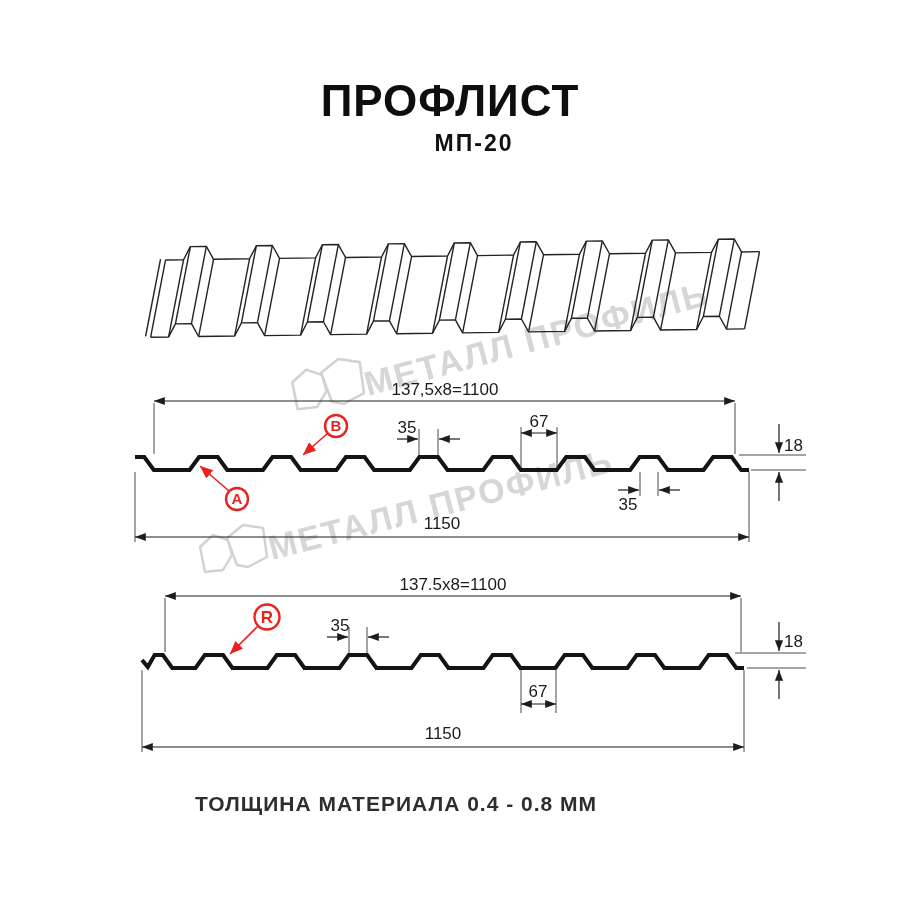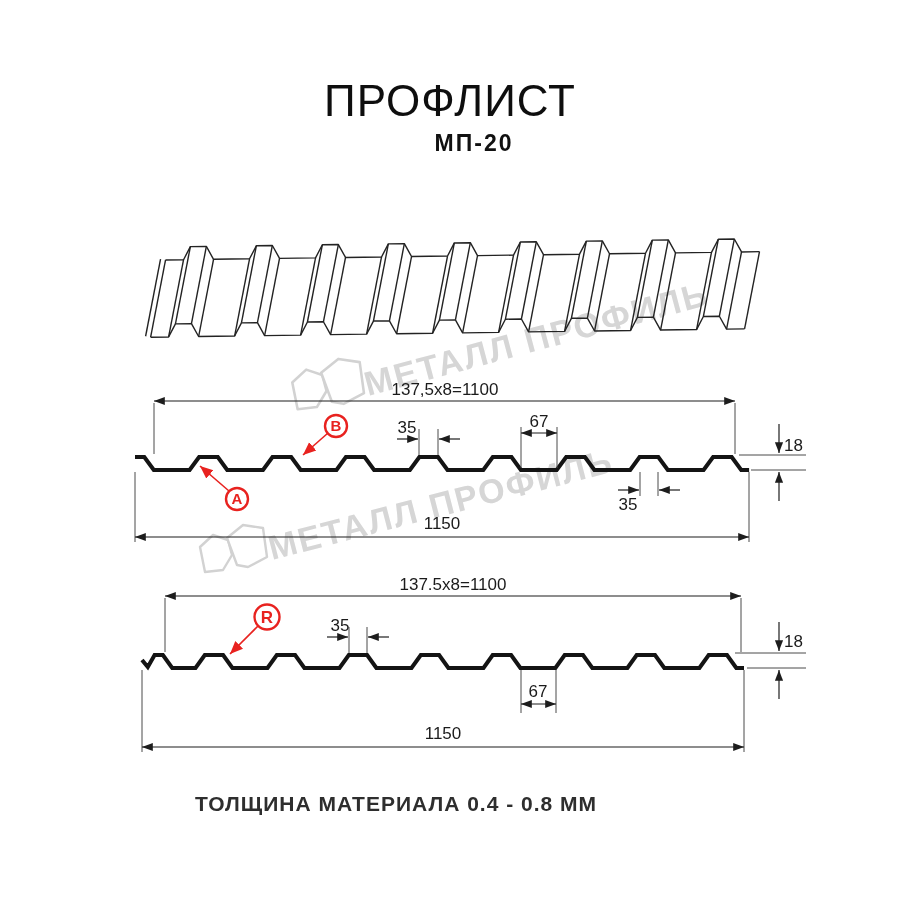--- a/index.html
+++ b/index.html
@@ -2,21 +2,21 @@
 <html style="--red: #e8221f; --line: #1d1d1d; --wm: #d6d6d6;"><head>
 <meta charset="utf-8">
 <style>
   :root{
     --red:#e8221f; --line:#1d1d1d; --wm:#d6d6d6;
   }
   html,body{margin:0;padding:0;background:#fff;}
   #stage{position:relative;width:900px;height:900px;background:#ffffff;overflow:hidden;
          font-family:"Liberation Sans","DejaVu Sans",sans-serif;}
   .title{position:absolute;left:0;top:76px;width:900px;text-align:center;
-         font-size:44px;font-weight:400;letter-spacing:1px;color:#0e0e0e;}
+         font-size:44px;font-weight:700;letter-spacing:1px;color:#0e0e0e;}
   .subtitle{position:absolute;left:0;top:130px;width:900px;text-align:center;
          font-size:23px;font-weight:600;letter-spacing:2px;color:#111;padding-left:24px;}
   .footer{position:absolute;left:0;top:792px;width:792px;text-align:center;
          font-size:21px;font-weight:600;letter-spacing:1px;color:#2e2e2e;}
   svg{position:absolute;left:0;top:0;}
   .dim{stroke:var(--line);stroke-width:1.2;fill:none;}
   .ext{stroke:#4a4a4a;stroke-width:1;fill:none;}
   .dtx{fill:#1b1b1b;font-size:17px;font-family:"Liberation Sans","DejaVu Sans",sans-serif;}
   .prof{stroke:#141414;stroke-width:4;fill:none;stroke-linejoin:miter;}
   .sheet{stroke:#232323;stroke-width:1.4;fill:none;stroke-linejoin:round;}

